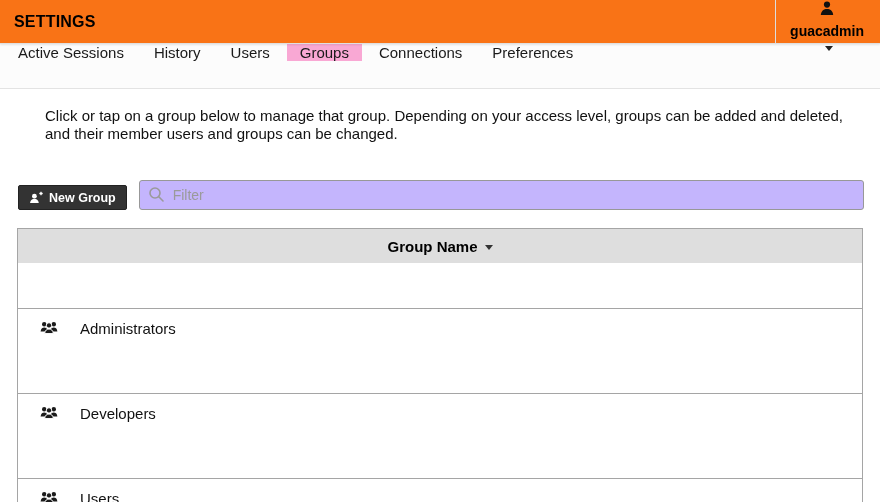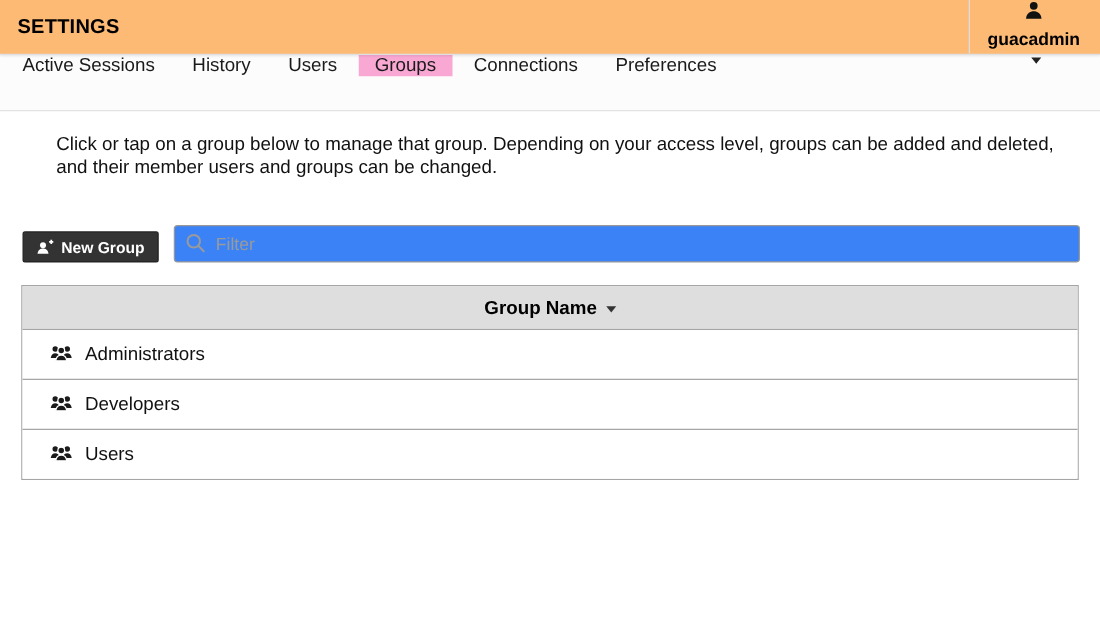--- a/index.html
+++ b/index.html
@@ -7,21 +7,21 @@
     width: 880px; height: 502px;
     background: #fff;
     font-family: "Liberation Sans", "DejaVu Sans", sans-serif;
     color: #1a1a1a;
     overflow: hidden;
   }
 
   
   .app-header {
     height: 44px;
-    background: #fdba74;
+    background: #f97316;
     border-bottom: 1px solid #e0e0e0;
     box-shadow: 0 1px 2px rgba(0,0,0,0.10);
     display: flex;
     align-items: center;
     justify-content: space-between;
     position: relative;
     z-index: 2;
   }
   .app-title {
     font-size: 16px;
@@ -119,21 +119,21 @@
   .filter-box input {
     width: 100%;
     height: 30px;
     border: 1px solid #989898;
     border-radius: 3px;
     padding: 0 10px 0 33px;
     font-size: 14px;
     font-family: inherit;
     color: #333;
     outline: none;
-    background: #3b82f6;
+    background: #c4b5fd;
   }
   .filter-box input::placeholder { color: #9a9a9a; }
   .search-icon {
     position: absolute;
     left: 9px; top: 6px;
     width: 17px; height: 17px;
     pointer-events: none;
   }
 
   
@@ -160,25 +160,26 @@
     border-right: 4px solid transparent;
     border-top: 5px solid #333;
     margin-top: 2px;
   }
   .group-row {
     height: 40px;
     background: #fff;
     border-top: 1px solid #a5a5a5;
     display: flex;
     align-items: center;
-    gap: 10px;
+    gap: 22px;
     padding-left: 22px;
     font-size: 15px;
     color: #111;
     cursor: pointer;
+    margin-top: 45px;
   }
   .group-row .group-icon { flex: 0 0 auto; display: block; }
 </style>
 </head>
 <body>
 
 <header class="app-header">
   <div class="app-title">SETTINGS</div>
   <div class="user-menu">
     <span style="display:flex;">

